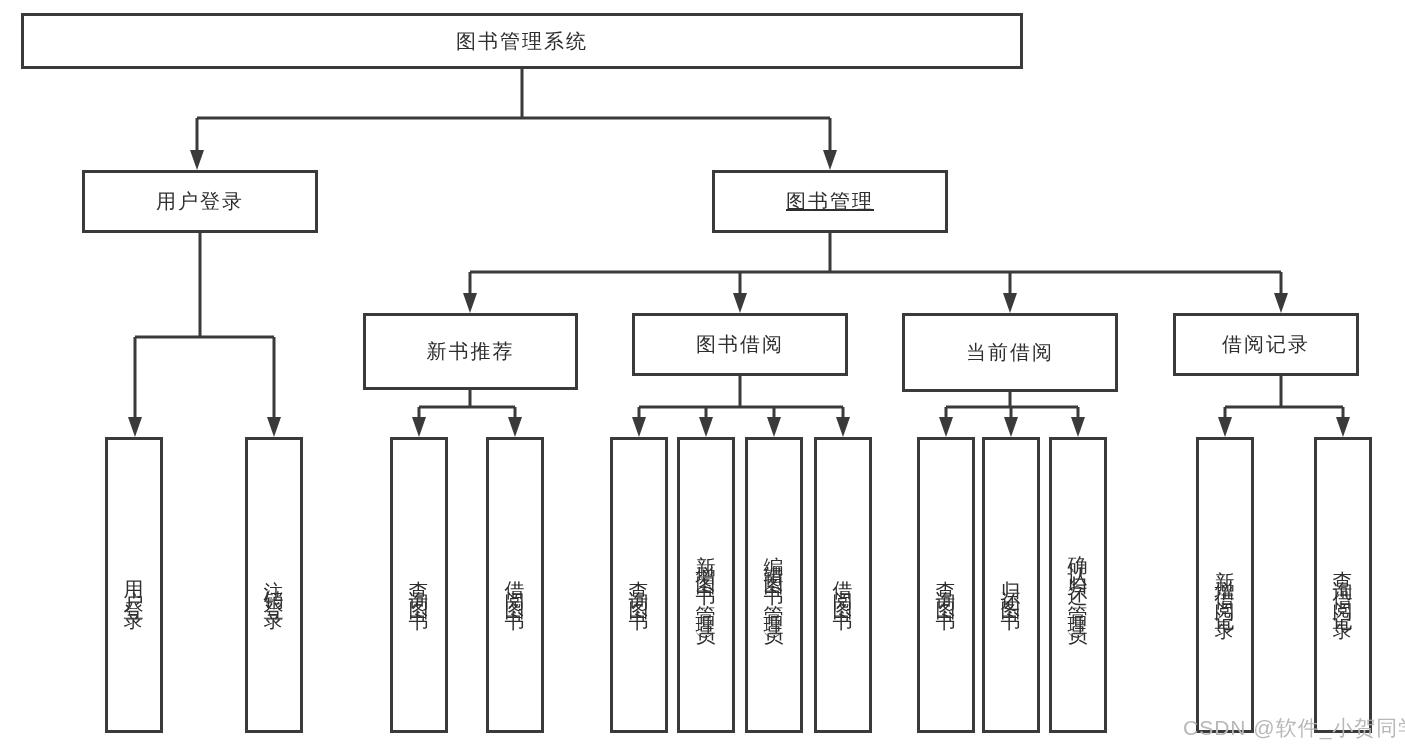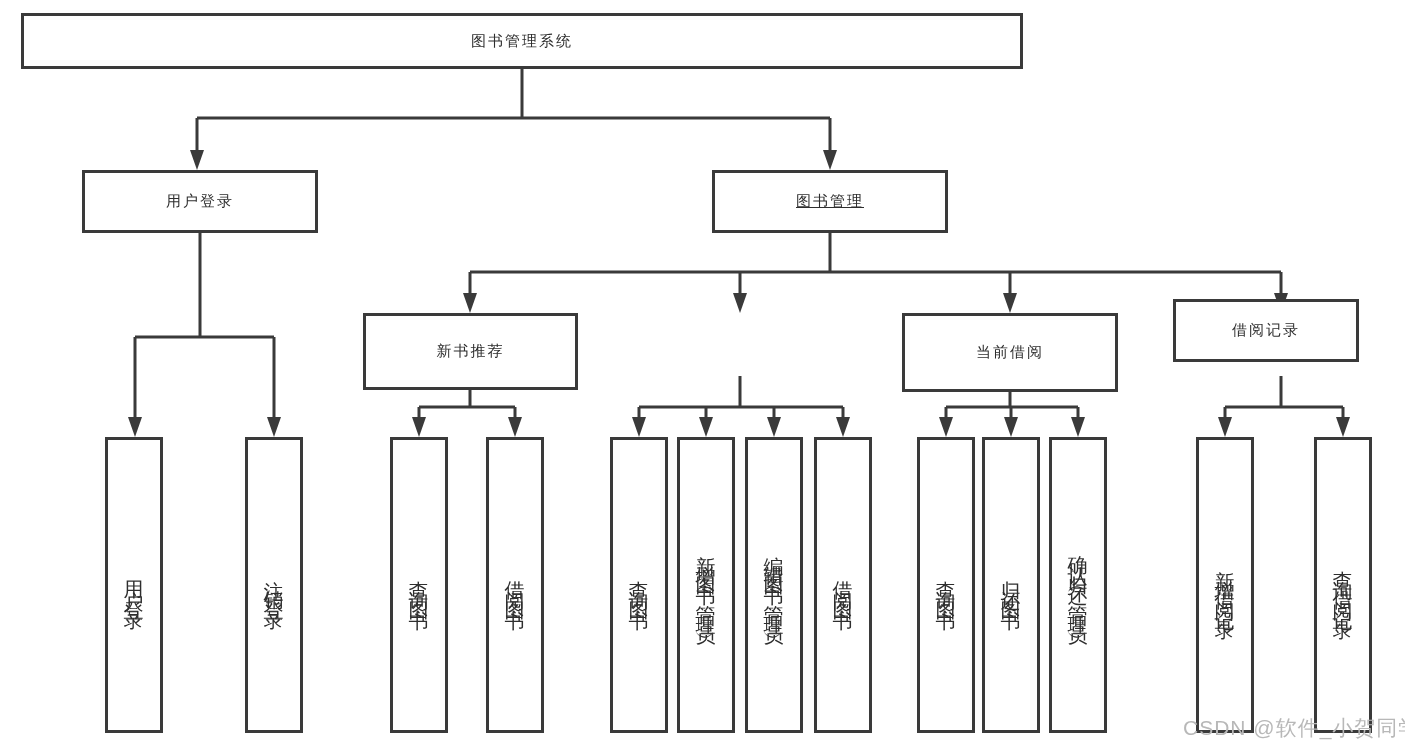--- a/index.html
+++ b/index.html
@@ -18,21 +18,21 @@
     overflow:hidden;
   }
   .connectors{position:absolute;left:0;top:0;width:1405px;height:747px;}
   .cline{fill:none;stroke:var(--line);stroke-width:3;}
   .chead{fill:var(--line);stroke:none;}
   .node{
     position:absolute;
     border:3px solid var(--line);
     background:var(--background);
     display:flex;align-items:center;justify-content:center;
-    font-size:15px;
+    font-size:20px;
     letter-spacing:2px;
     color:var(--text);
   }
   .node.leaf{font-size:20px;}
   .vtext{
     writing-mode:vertical-rl;
     text-orientation:mixed;
     letter-spacing:10px;
     line-height:1;
     white-space:nowrap;
@@ -94,24 +94,27 @@
   <div class="node" style="left:82px;top:170px;width:236px;height:63px;">
     <span>用户登录</span>
   </div>
   <div class="node" style="left:712px;top:170px;width:236px;height:63px;text-decoration:underline;">
     <span>图书管理</span>
   </div>
 
   <div class="node" style="left:363px;top:313px;width:215px;height:77px;">
     <span>新书推荐</span>
   </div>
+  <div class="node" style="left:632px;top:313px;width:216px;height:63px;">
+    <span>图书借阅</span>
+  </div>
   <div class="node" style="left:902px;top:313px;width:216px;height:79px;">
     <span>当前借阅</span>
   </div>
-  <div class="node" style="left:1173px;top:299px;width:186px;height:63px;">
+  <div class="node" style="left:1173px;top:313px;width:186px;height:63px;">
     <span>借阅记录</span>
   </div>
 
   <div class="node leaf" style="left:105px;top:437px;width:58px;height:296px;">
     <span class="vtext">用户登录</span>
   </div>
   <div class="node leaf" style="left:245px;top:437px;width:58px;height:296px;">
     <span class="vtext">注销登录</span>
   </div>
 

